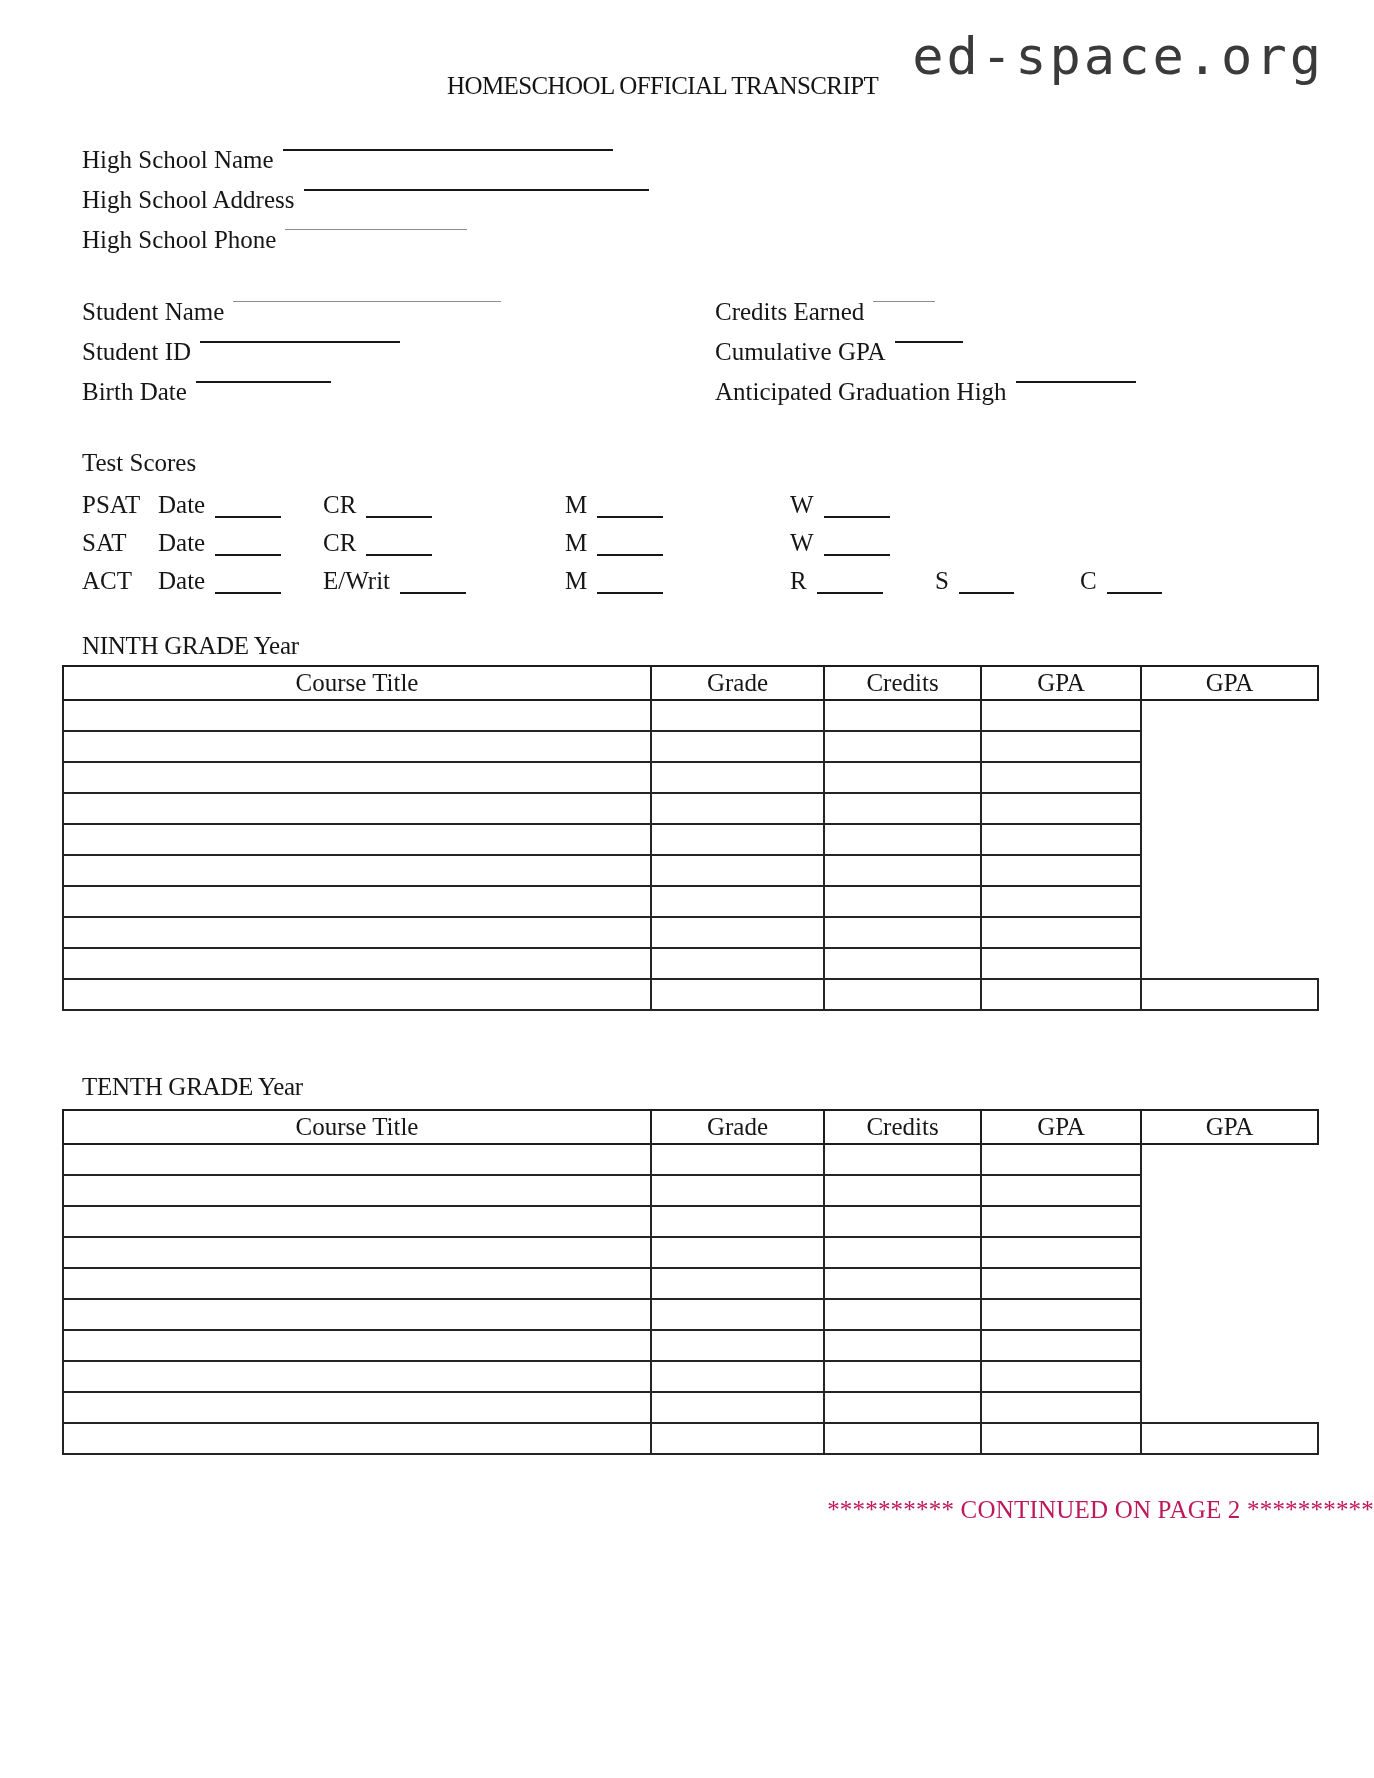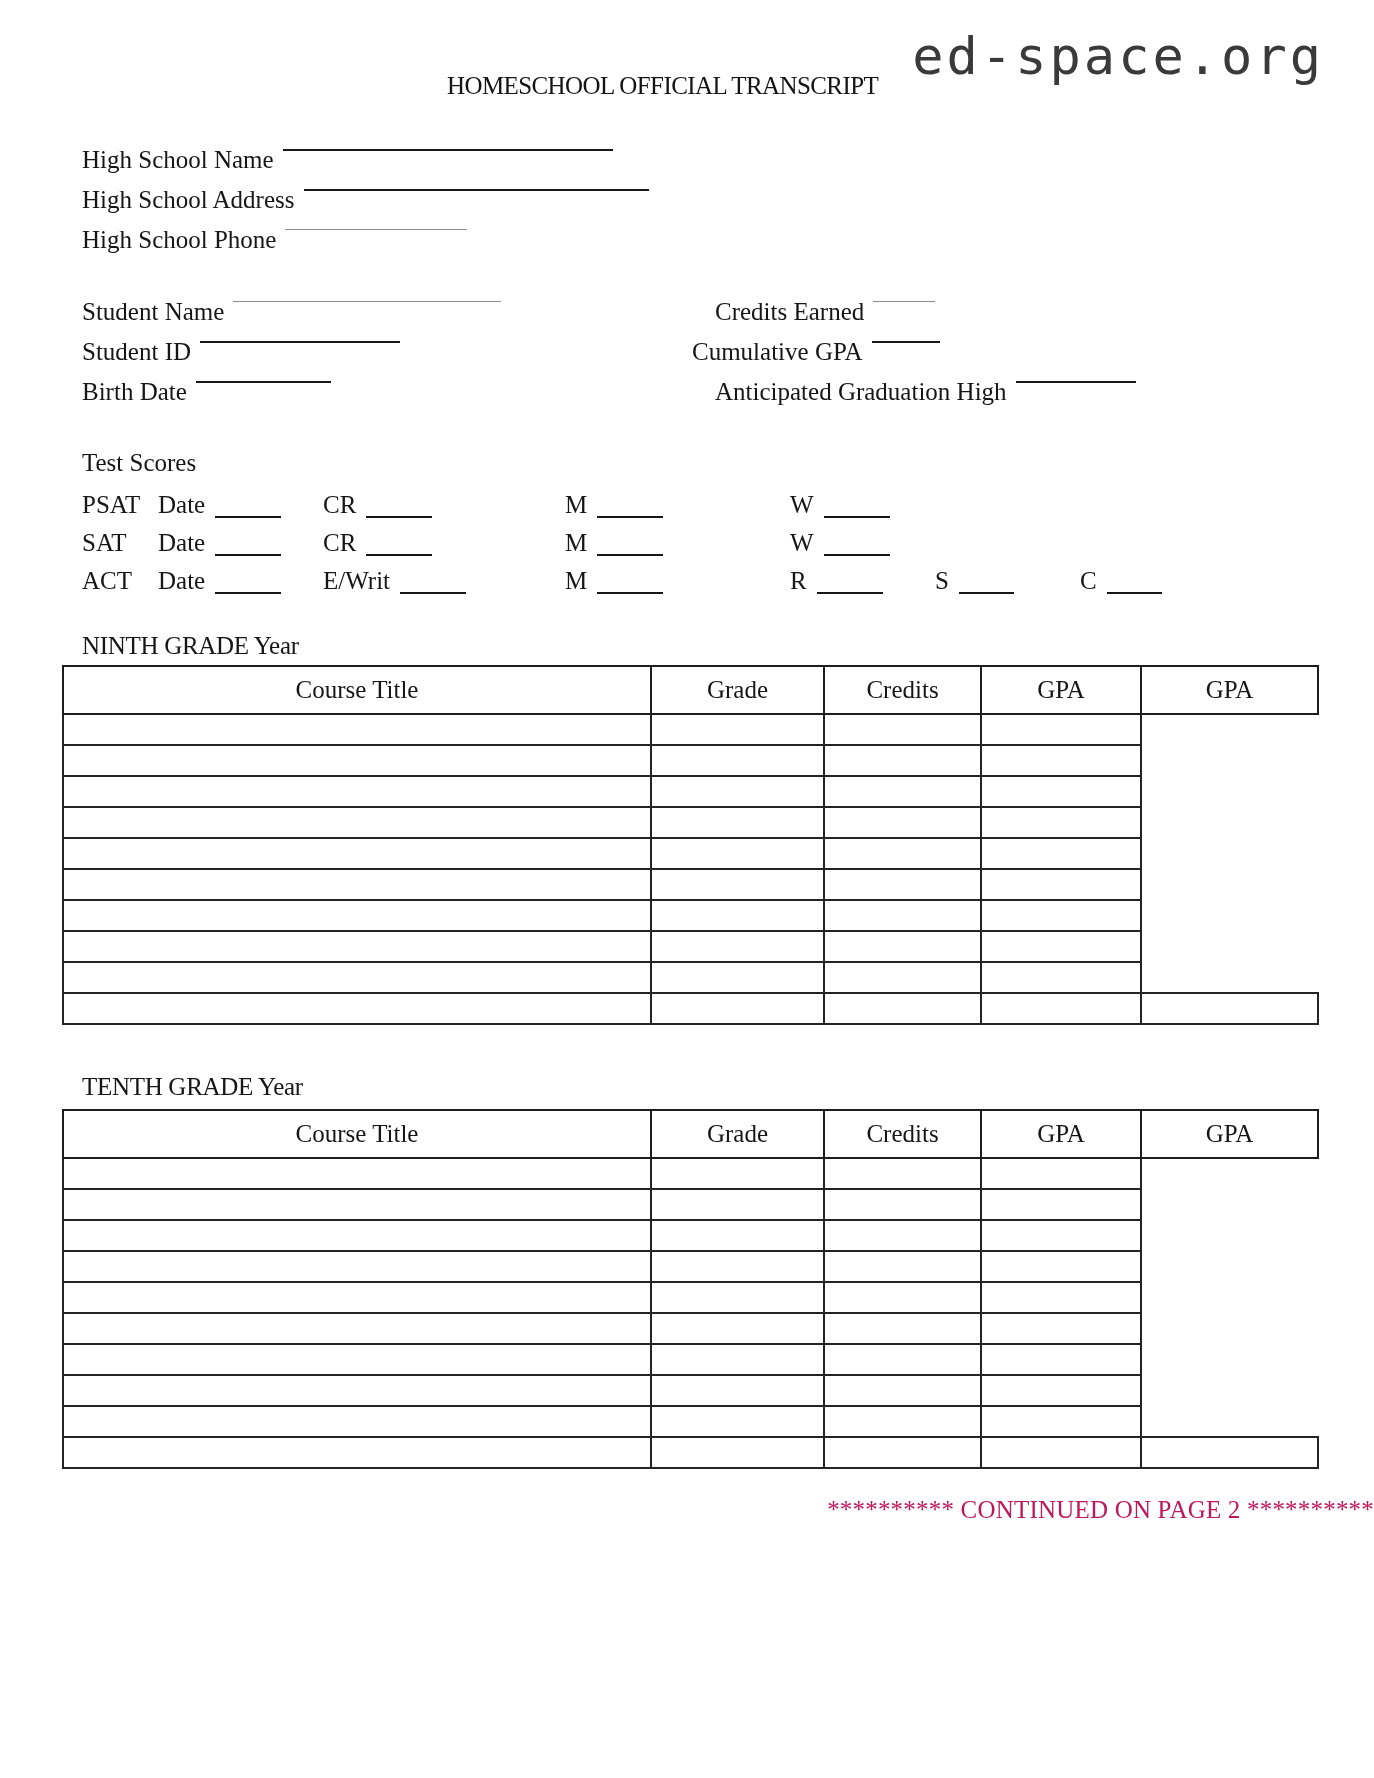--- a/index.html
+++ b/index.html
@@ -61,21 +61,21 @@
   .sec-label-1{top:1073px}
   .gtable{
     position:absolute;left:62px;width:1255px;
     border-collapse:collapse;table-layout:fixed;
     font-size:25px;
   }
   .gtable-0{top:665px}
   .gtable-1{top:1109px}
   .gtable th{
     border:2px solid #1d1d1d;font-weight:normal;
-    height:32px;padding:7px;text-align:center;vertical-align:middle;
+    height:32px;padding:0;text-align:center;vertical-align:middle;
   }
   .gtable td{
     border:2px solid #242424;height:29px;padding:0;
   }
   .gtable td.void-cell{border:none;}
   
   .footer-note{
     position:absolute;top:1496px;left:0;width:100%;
     text-align:right;font-size:25px;letter-spacing:0.2px;
     color:#be185d;
@@ -112,21 +112,21 @@
   </div>
   <div class="frow" style="top:378px;left:82px">
     <span class="flabel">Birth Date</span>
     <span class="uline dark w135"></span>
   </div>
 
   <div class="frow" style="top:298px;left:715px">
     <span class="flabel">Credits Earned</span>
     <span class="uline thin w62"></span>
   </div>
-  <div class="frow" style="top:338px;left:692px">
+  <div class="frow" style="top:338px;left:715px">
     <span class="flabel">Cumulative GPA</span>
     <span class="uline dark w68"></span>
   </div>
   <div class="frow" style="top:378px;left:715px">
     <span class="flabel">Anticipated Graduation High</span>
     <span class="uline dark w120"></span>
   </div>
 
   <div class="test-heading">Test Scores</div>
   <div id="test-rows">

